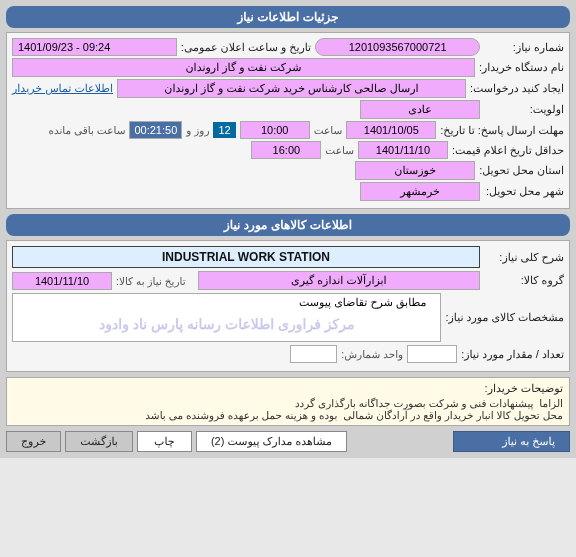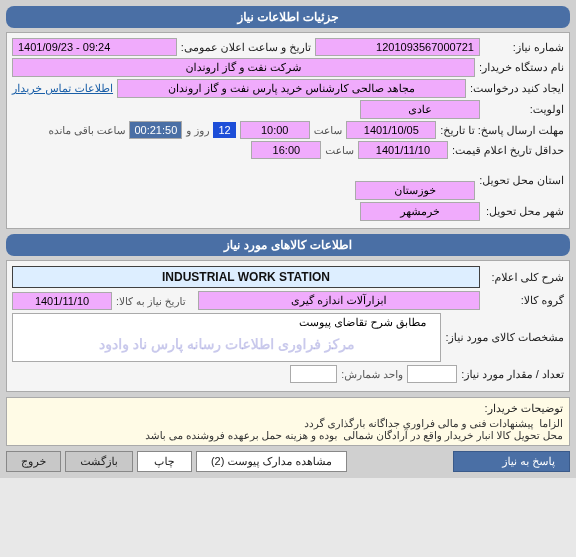--- a/index.html
+++ b/index.html
@@ -249,77 +249,77 @@
 <body>
 
 <div class="main-container">
 
   <div class="section-header">جزئیات اطلاعات نیاز</div>
 
   <div class="info-box">
 
     <div class="form-row">
       <span class="label">شماره نیاز:</span>
-      <div class="value-box" style="min-width:130px; text-align:right; direction:ltr;">1201093567000721</div>
+      <div class="value-box" style="min-width:130px; text-align:center; direction:ltr;border-radius:9px;">1201093567000721</div>
       <span class="inline-label">تاریخ و ساعت اعلان عمومی:</span>
       <div class="value-box" style="min-width:130px; direction:ltr; text-align:left;">1401/09/23 - 09:24</div>
     </div>
 
     <div class="form-row">
       <span class="label">نام دستگاه خریدار:</span>
       <div class="value-box">شرکت نفت و گاز اروندان</div>
     </div>
 
     <div class="form-row">
       <span class="label">ایجاد کنید درخواست:</span>
-      <div class="value-box wide">مجاهد صالحی کارشناس خرید پارس نفت و گاز اروندان</div>
+      <div class="value-box wide">ارسال صالحی کارشناس خرید شرکت نفت و گاز اروندان</div>
       <button class="link-btn">اطلاعات تماس خریدار</button>
     </div>
 
     <div class="form-row">
       <span class="label">اولویت:</span>
       <div class="value-box" style="max-width:120px;">عادی</div>
     </div>
 
     <div class="form-row">
       <span class="label">مهلت ارسال پاسخ: تا تاریخ:</span>
       <div class="value-box" style="max-width:90px;">1401/10/05</div>
       <span class="sub-label">ساعت</span>
       <div class="value-box" style="max-width:70px;">10:00</div>
-      <span class="inline-label" style="background:#1d4ed8;color:white;padding:2px 5px;">12</span>
+      <span class="inline-label" style="background:#0369a1;color:white;padding:2px 5px;">12</span>
       <span class="sub-label">روز و</span>
       <div class="small-box" style="background:#4a6fa5;color:white;">00:21:50</div>
       <span class="sub-label">ساعت باقی مانده</span>
     </div>
 
     <div class="form-row">
       <span class="label">حداقل تاریخ اعلام قیمت:</span>
       <div class="value-box" style="max-width:90px;">1401/11/10</div>
       <span class="sub-label">ساعت</span>
       <div class="value-box" style="max-width:70px;">16:00</div>
     </div>
 
     <div class="form-row">
       <span class="label">استان محل تحویل:</span>
-      <div class="value-box" style="max-width:120px;margin-top:20px;">خوزستان</div>
+      <div class="value-box" style="max-width:120px;">خوزستان</div>
     </div>
 
     <div class="form-row">
       <span class="label">شهر محل تحویل:</span>
       <div class="value-box" style="max-width:120px;">خرمشهر</div>
     </div>
 
   </div>
 
   <div class="section-header">اطلاعات کالاهای مورد نیاز</div>
 
   <div class="goods-section">
 
     <div class="goods-main-row">
-      <span class="label">شرح کلی اعلام:</span>
+      <span class="label">شرح کلی نیاز:</span>
       <div class="goods-name-box">INDUSTRIAL WORK STATION</div>
     </div>
 
     <div class="group-row">
       <span class="label">گروه کالا:</span>
       <div class="value-box" style="flex:1;">ابزارآلات اندازه گیری</div>
       <span class="sub-label" style="margin-right:8px;">تاریخ نیاز به کالا:</span>
       <div class="value-box" style="max-width:100px;">1401/11/10</div>
     </div>
 
@@ -337,21 +337,21 @@
       <span class="label">تعداد / مقدار مورد نیاز:</span>
       <div class="qty-input"></div>
       <span class="sub-label">واحد شمارش:</span>
       <div class="unit-box"></div>
     </div>
 
   </div>
 
   <div class="desc-box">
     <span class="label">توضیحات خریدار:</span>
-    <div style="margin-top:2px; white-space:pre-wrap;">الزاما  پیشنهادات فنی و مالی فراوری جداگانه بارگذاری گردد
+    <div style="margin-top:2px; white-space:pre-wrap;">الزاما  پیشنهادات فنی و شرکت بصورت جداگانه بارگذاری گردد
 محل تحویل کالا انبار خریدار واقع در آرادگان شمالی  بوده و هزینه حمل برعهده فروشنده می باشد</div>
   </div>
 
   <div class="btn-row">
     <div class="btn-group-right">
       <button class="btn btn-blue">پاسخ به نیاز</button>
     </div>
     <div class="btn-group-left">
       <button class="btn btn-white">مشاهده مدارک پیوست (2)</button>
       <button class="btn btn-white">چاپ</button>

